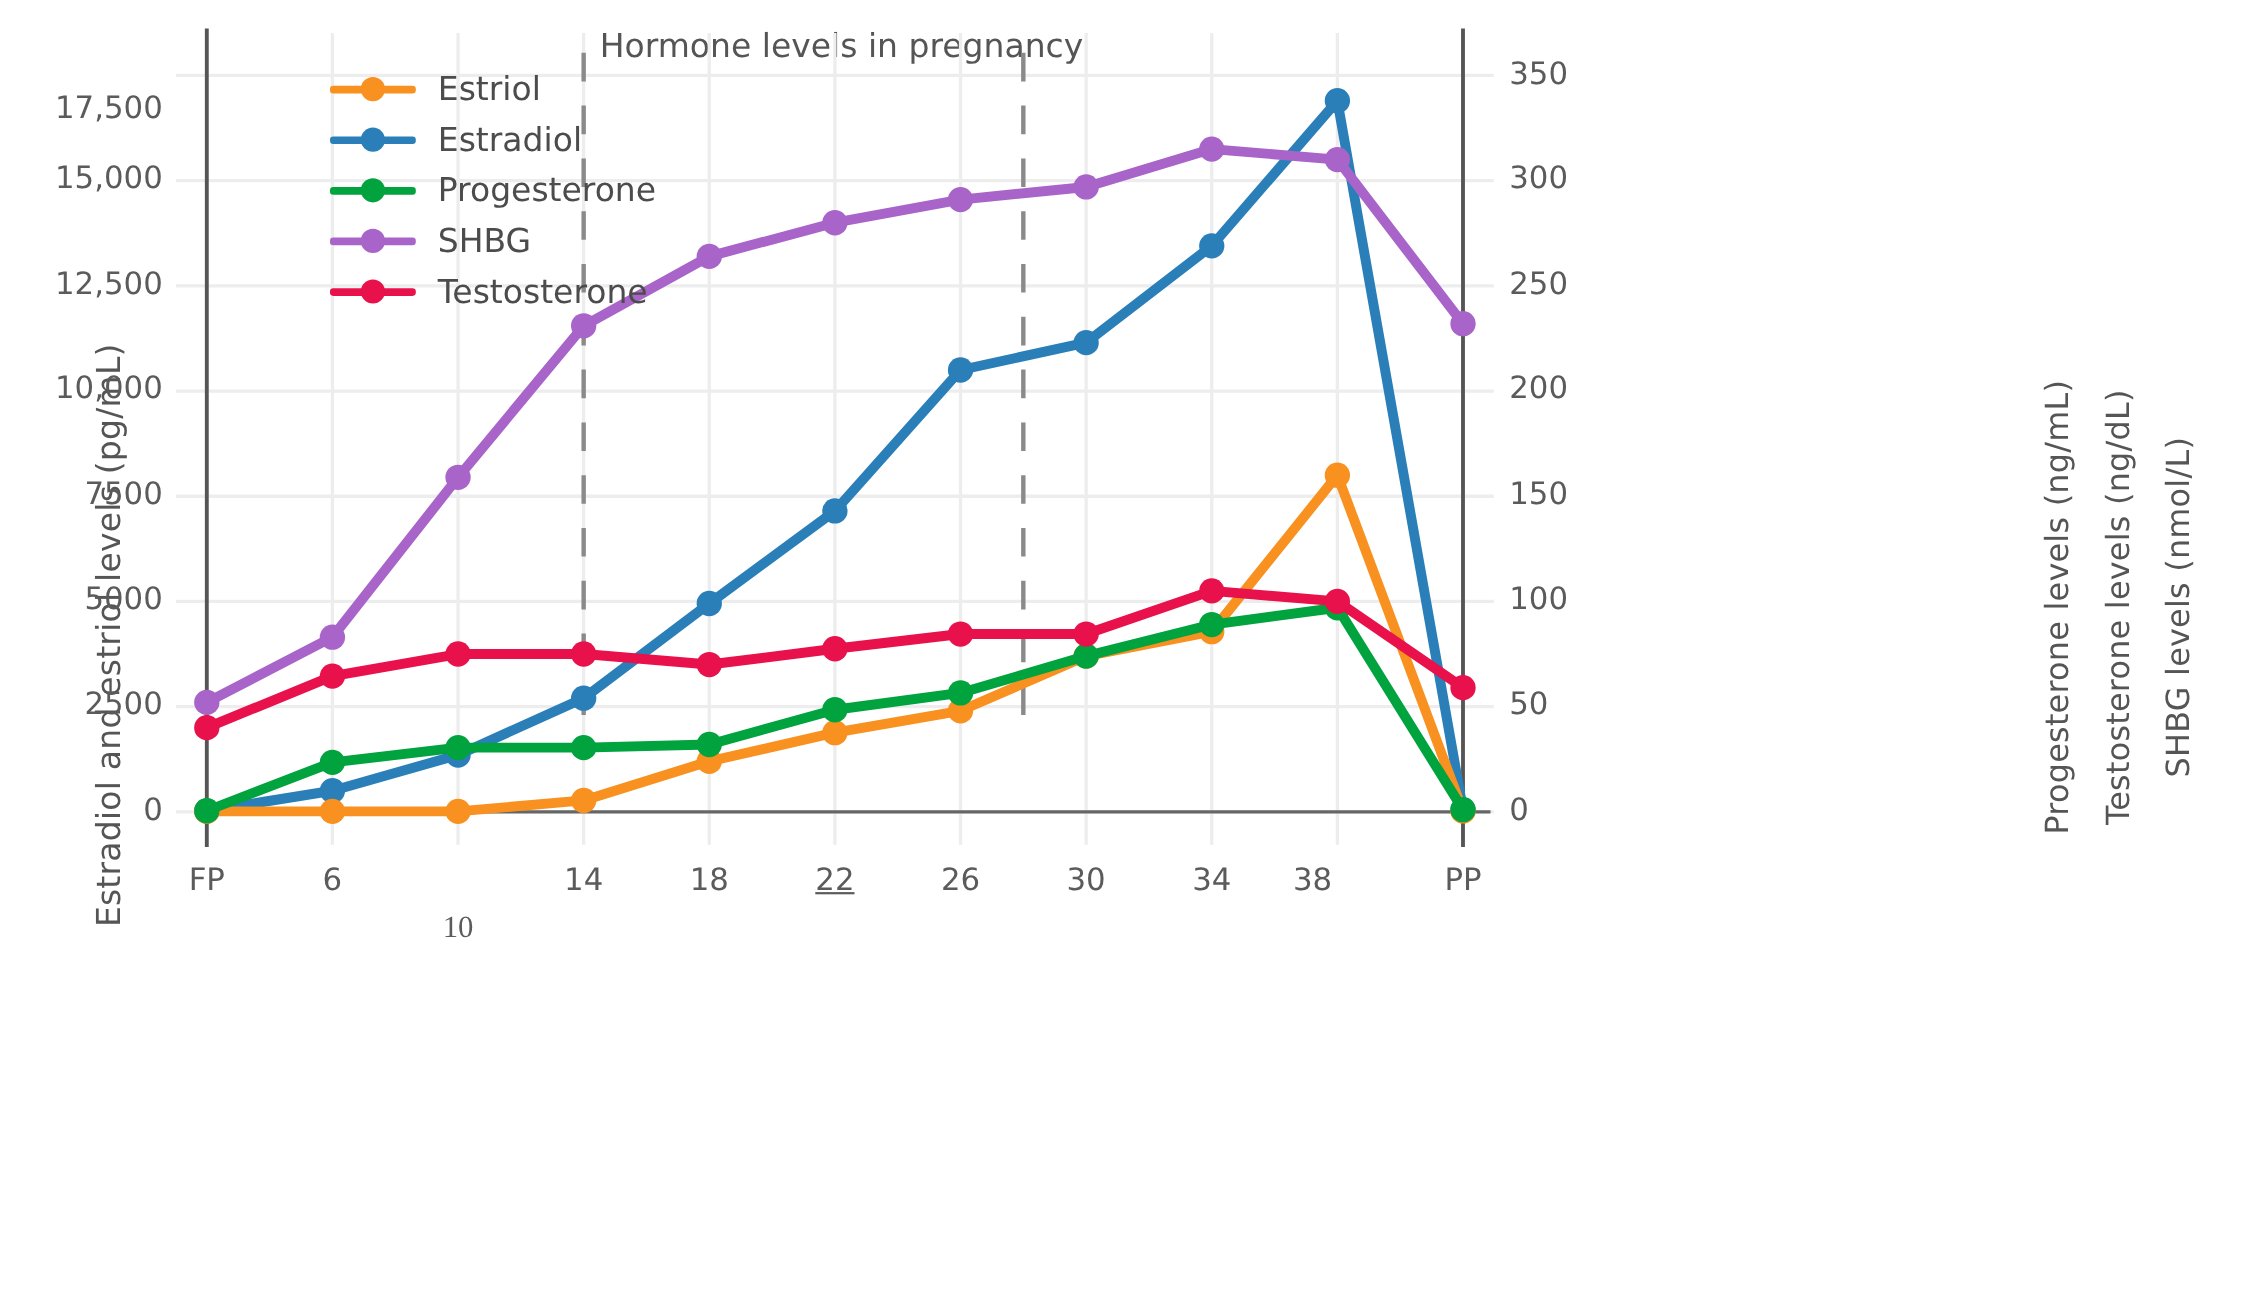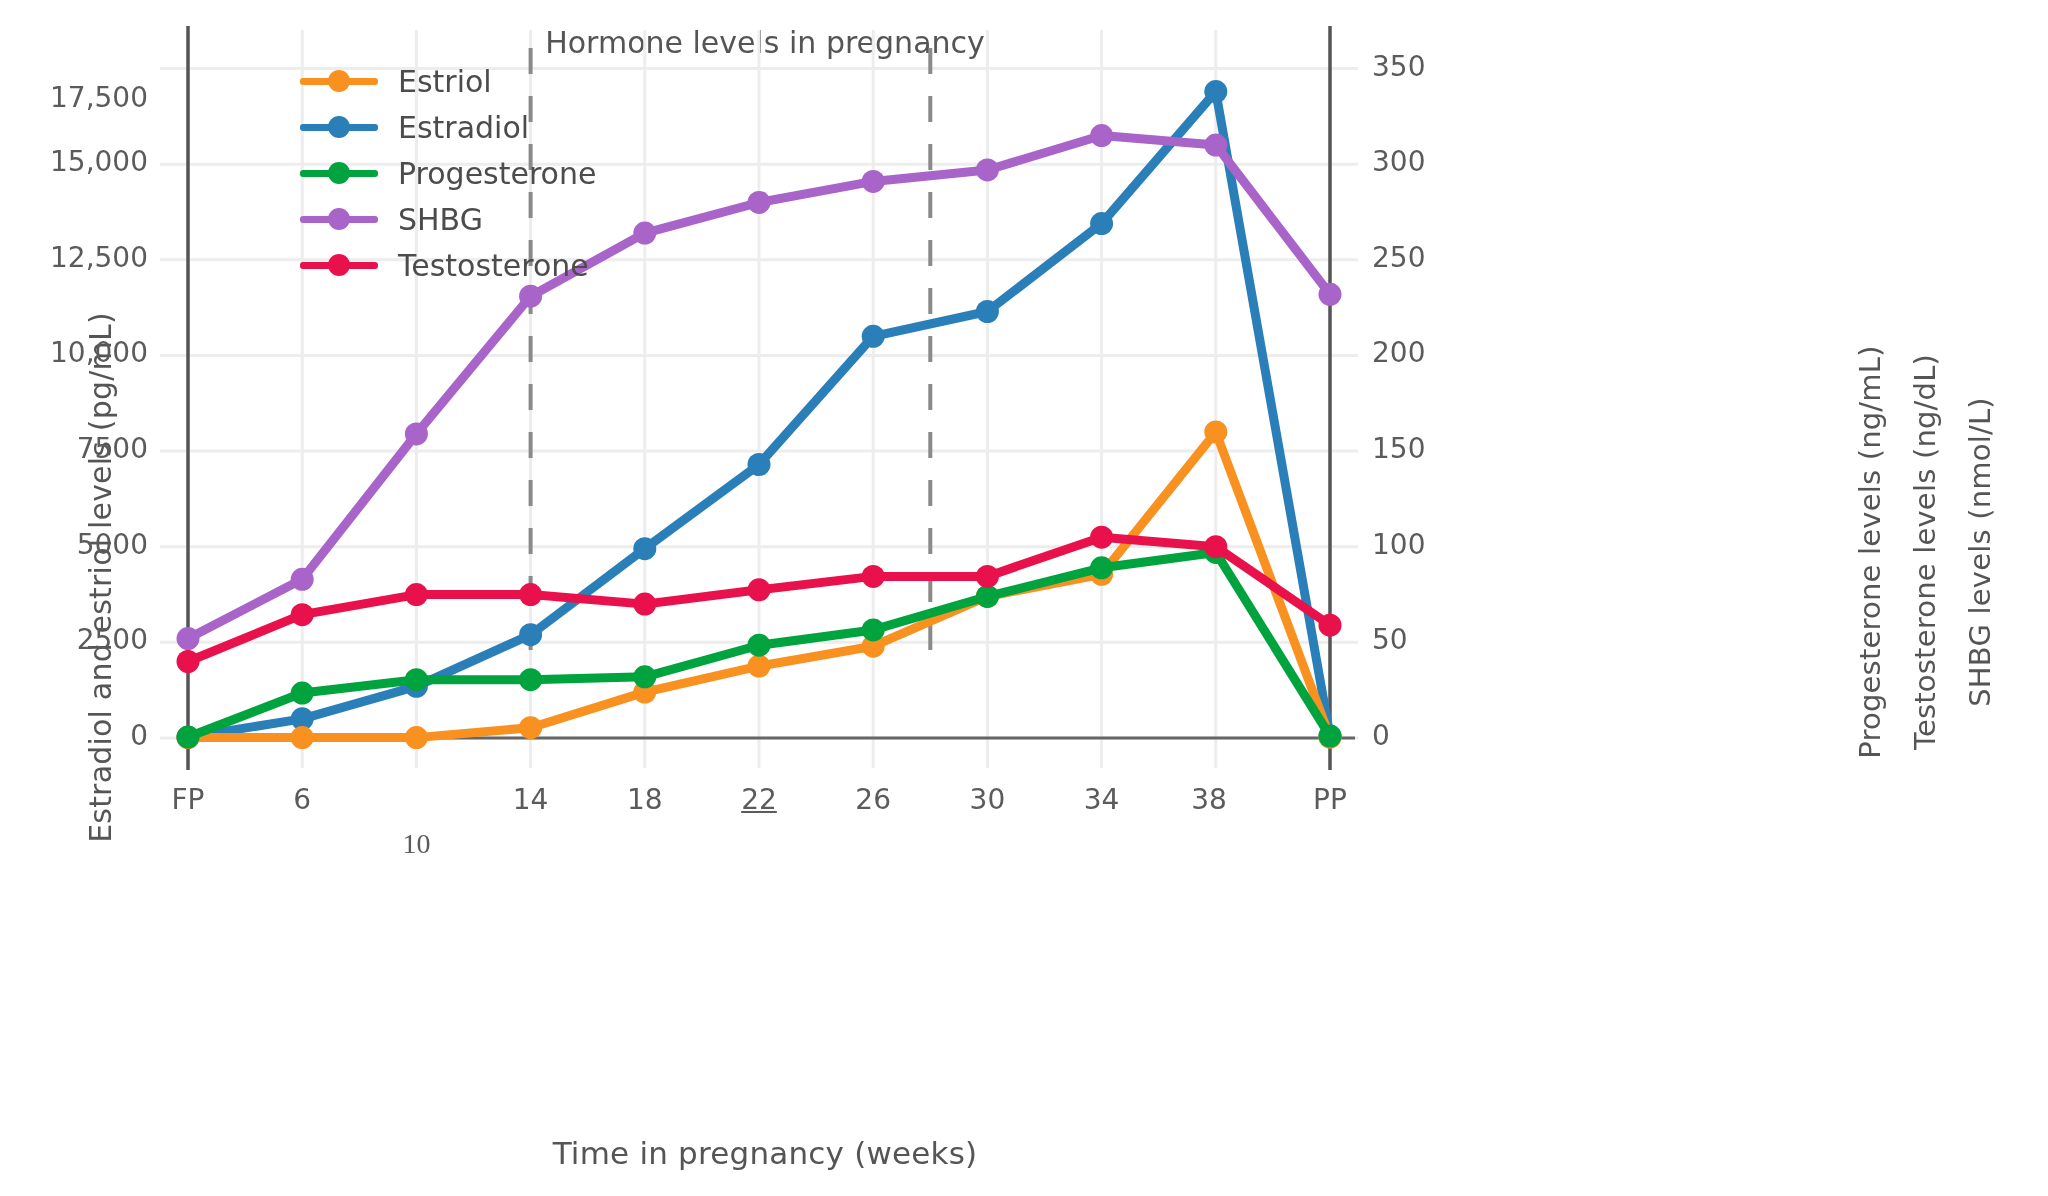--- a/index.html
+++ b/index.html
@@ -76,21 +76,20 @@
 <div id="chart-root">
 
   <div id="plot-title">Hormone levels in pregnancy</div>
 
   <div class="axis-title" id="y-left-title">Estradiol and estriol levels (pg/mL)</div>
 
   <div class="axis-title y-right-title" id="y-right-title-1">Progesterone levels (ng/mL)</div>
   <div class="axis-title y-right-title" id="y-right-title-2">Testosterone levels (ng/dL)</div>
   <div class="axis-title y-right-title" id="y-right-title-3">SHBG levels (nmol/L)</div>
 
-  <div class="axis-title" id="x-title">Time in pregnancy (weeks)</div>
 
   <svg id="plot-svg" width="2048" height="1196">
       <line x1="160" y1="738" x2="1358" y2="738" stroke="#ededed" stroke-width="3"></line>
       <line x1="160" y1="642.3715846994536" x2="1358" y2="642.3715846994536" stroke="#ededed" stroke-width="3"></line>
       <line x1="160" y1="546.7431693989071" x2="1358" y2="546.7431693989071" stroke="#ededed" stroke-width="3"></line>
       <line x1="160" y1="451.11475409836066" x2="1358" y2="451.11475409836066" stroke="#ededed" stroke-width="3"></line>
       <line x1="160" y1="355.4863387978142" x2="1358" y2="355.4863387978142" stroke="#ededed" stroke-width="3"></line>
       <line x1="160" y1="259.8579234972678" x2="1358" y2="259.8579234972678" stroke="#ededed" stroke-width="3"></line>
       <line x1="160" y1="164.22950819672133" x2="1358" y2="164.22950819672133" stroke="#ededed" stroke-width="3"></line>
       <line x1="160" y1="68.60109289617492" x2="1358" y2="68.60109289617492" stroke="#ededed" stroke-width="3"></line>
@@ -205,21 +204,21 @@
   <div id="xtick-layer">
       <div class="tick-label xtick" style="width: 120px; left: 128px; top: 783px;">FP</div>
       <div class="tick-label xtick" style="width: 120px; left: 242.2px; top: 783px;">6</div>
       <div class="tick-label xtick" style="width: 120px; left: 356.4px; top: 828px; font-family: Liberation Serif, serif;">10</div>
       <div class="tick-label xtick" style="width: 120px; left: 470.6px; top: 783px;">14</div>
       <div class="tick-label xtick" style="width: 120px; left: 584.8px; top: 783px;">18</div>
       <div class="tick-label xtick" style="width: 120px; left: 699px; top: 783px; text-decoration: underline;">22</div>
       <div class="tick-label xtick" style="width: 120px; left: 813.2px; top: 783px;">26</div>
       <div class="tick-label xtick" style="width: 120px; left: 927.4px; top: 783px;">30</div>
       <div class="tick-label xtick" style="width: 120px; left: 1041.6px; top: 783px;">34</div>
-      <div class="tick-label xtick" style="width: 120px; left: 1149px; top: 783px;">38</div>
+      <div class="tick-label xtick" style="width: 120px; left: 1091px; top: 783px; text-align: right;">38</div>
       <div class="tick-label xtick" style="width: 120px; left: 1270px; top: 783px;">PP</div>
     </div>
 
   <div id="legend">
       <div class="legend-row">
         <span class="legend-line" style="background: rgb(248, 145, 31);">
           <span class="legend-dot" style="background: rgb(248, 145, 31);"></span>
         </span>
         <span class="legend-label">Estriol</span>
       </div>

